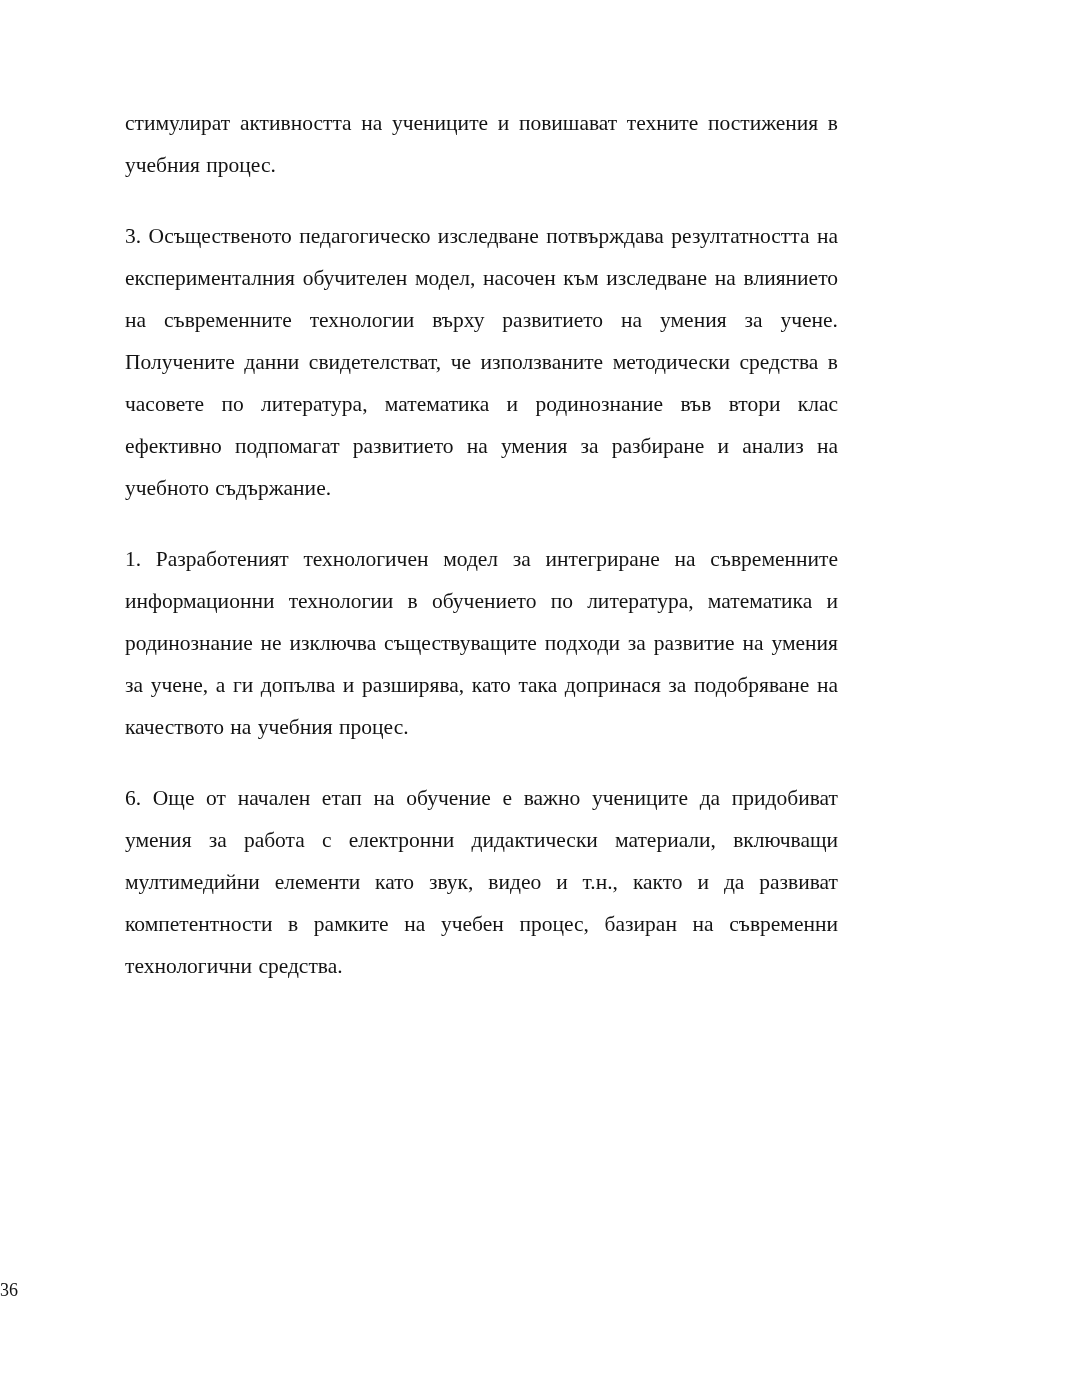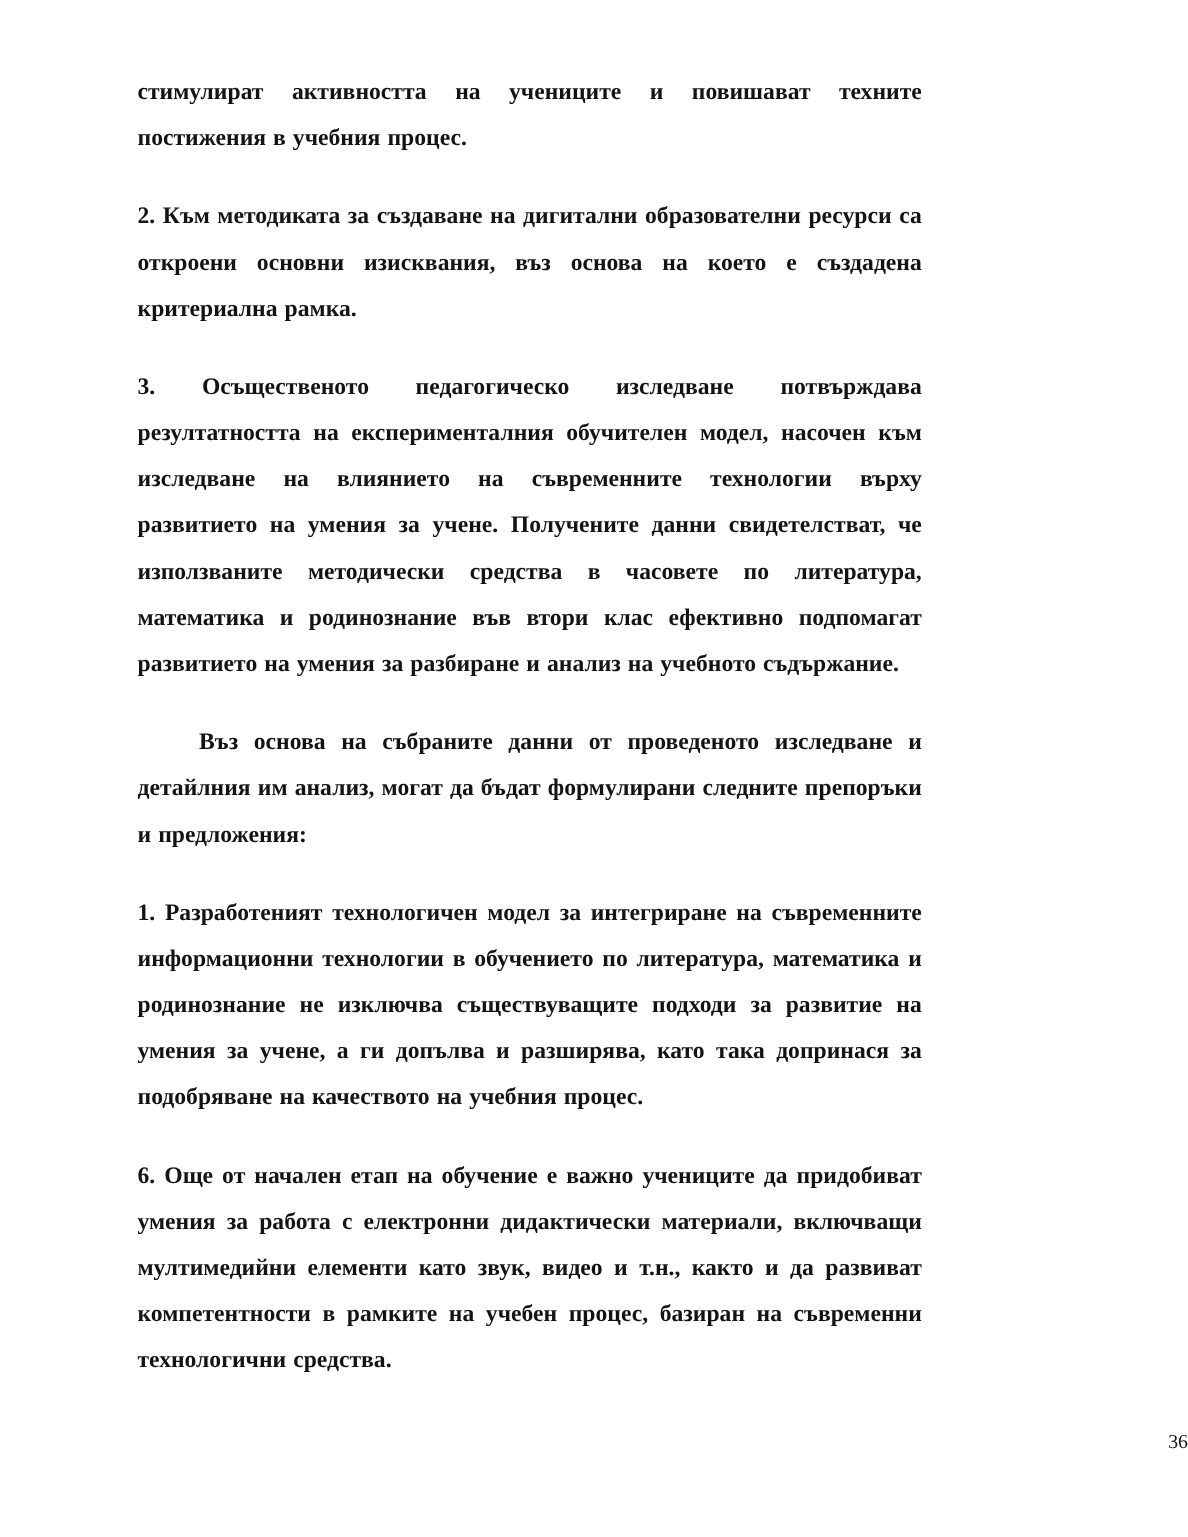--- a/index.html
+++ b/index.html
@@ -16,60 +16,57 @@
     color: #131313;
   }
 
   .page {
     position: absolute;
     top: 0;
     left: 0;
     width: 960px;
     height: 1397px;
     background: #ffffff;
-    padding: 62px 122px 0 125px;
-    font-weight: bold;
+    padding: 102px 122px 0 125px;
   }
 
   .para {
     font-size: 21.5px;
     line-height: 42px;
     text-align: justify;
     margin-bottom: 29px;
     word-spacing: 1px;
   }
 
   .para.first-line-indent {
     text-indent: 56px;
   }
 
   .page-footer {
     position: absolute;
-    bottom: 76px;
+    bottom: 96px;
     left: 0;
     width: 1080px;
-    text-align: right;
+    text-align: left;
   }
 
   .page-number {
     font-size: 18px;
     color: #131313;
   }
 </style>
 </head>
 <body>
 
 <div class="page">
   <p class="para">стимулират активността на учениците и повишават техните постижения в учебния процес.</p>
 
-  <p class="para">2. Към методиката за създаване на дигитални образователни ресурси са откроени основни изисквания, въз основа на което е създадена критериална рамка.</p>
 
   <p class="para">3. Осъщественото педагогическо изследване потвърждава резултатността на експерименталния обучителен модел, насочен към изследване на влиянието на съвременните технологии върху развитието на умения за учене. Получените данни свидетелстват, че използваните методически средства в часовете по литература, математика и родинознание във втори клас ефективно подпомагат развитието на умения за разбиране и анализ на учебното съдържание.</p>
 
-  <p class="para first-line-indent">Въз основа на събраните данни от проведеното изследване и детайлния им анализ, могат да бъдат формулирани следните препоръки и предложения:</p>
 
   <p class="para">1. Разработеният технологичен модел за интегриране на съвременните информационни технологии в обучението по литература, математика и родинознание не изключва съществуващите подходи за развитие на умения за учене, а ги допълва и разширява, като така допринася за подобряване на качеството на учебния процес.</p>
 
   <p class="para">6. Още от начален етап на обучение е важно учениците да придобиват умения за работа с електронни дидактически материали, включващи мултимедийни елементи като звук, видео и т.н., както и да развиват компетентности в рамките на учебен процес, базиран на съвременни технологични средства.</p>
 </div>
 
 <div class="page-footer">
   <span class="page-number">36</span>
 </div>
 

